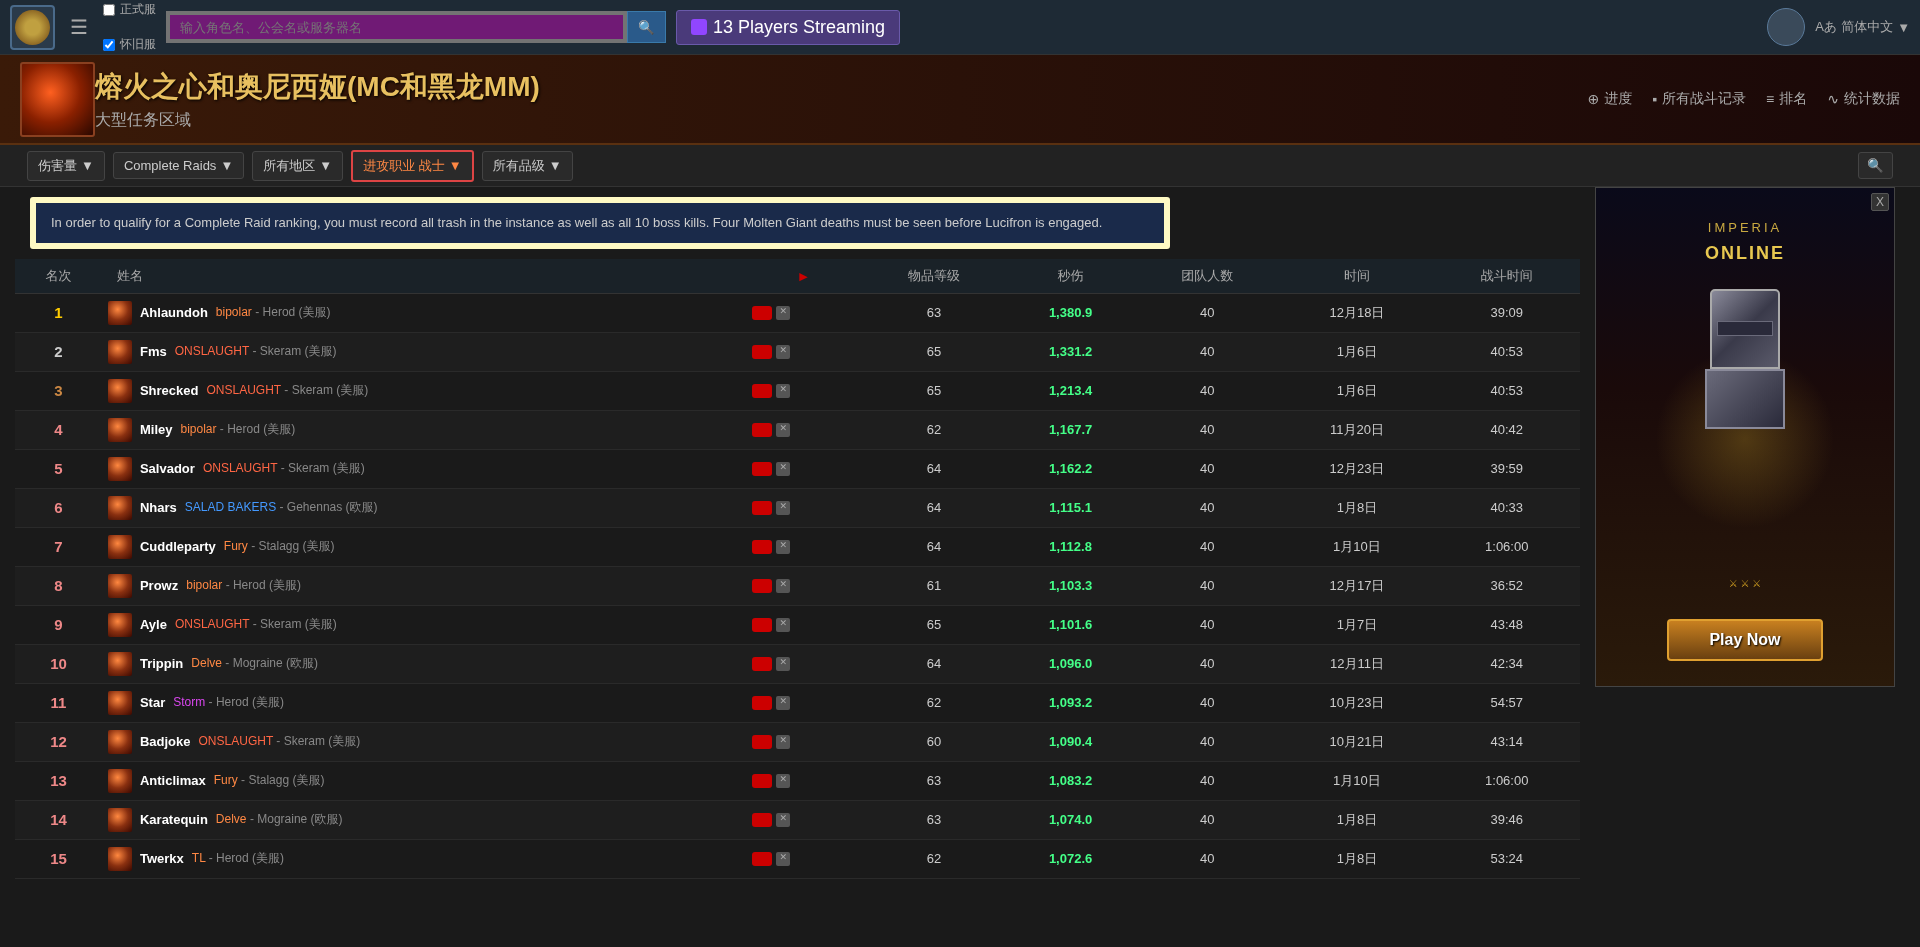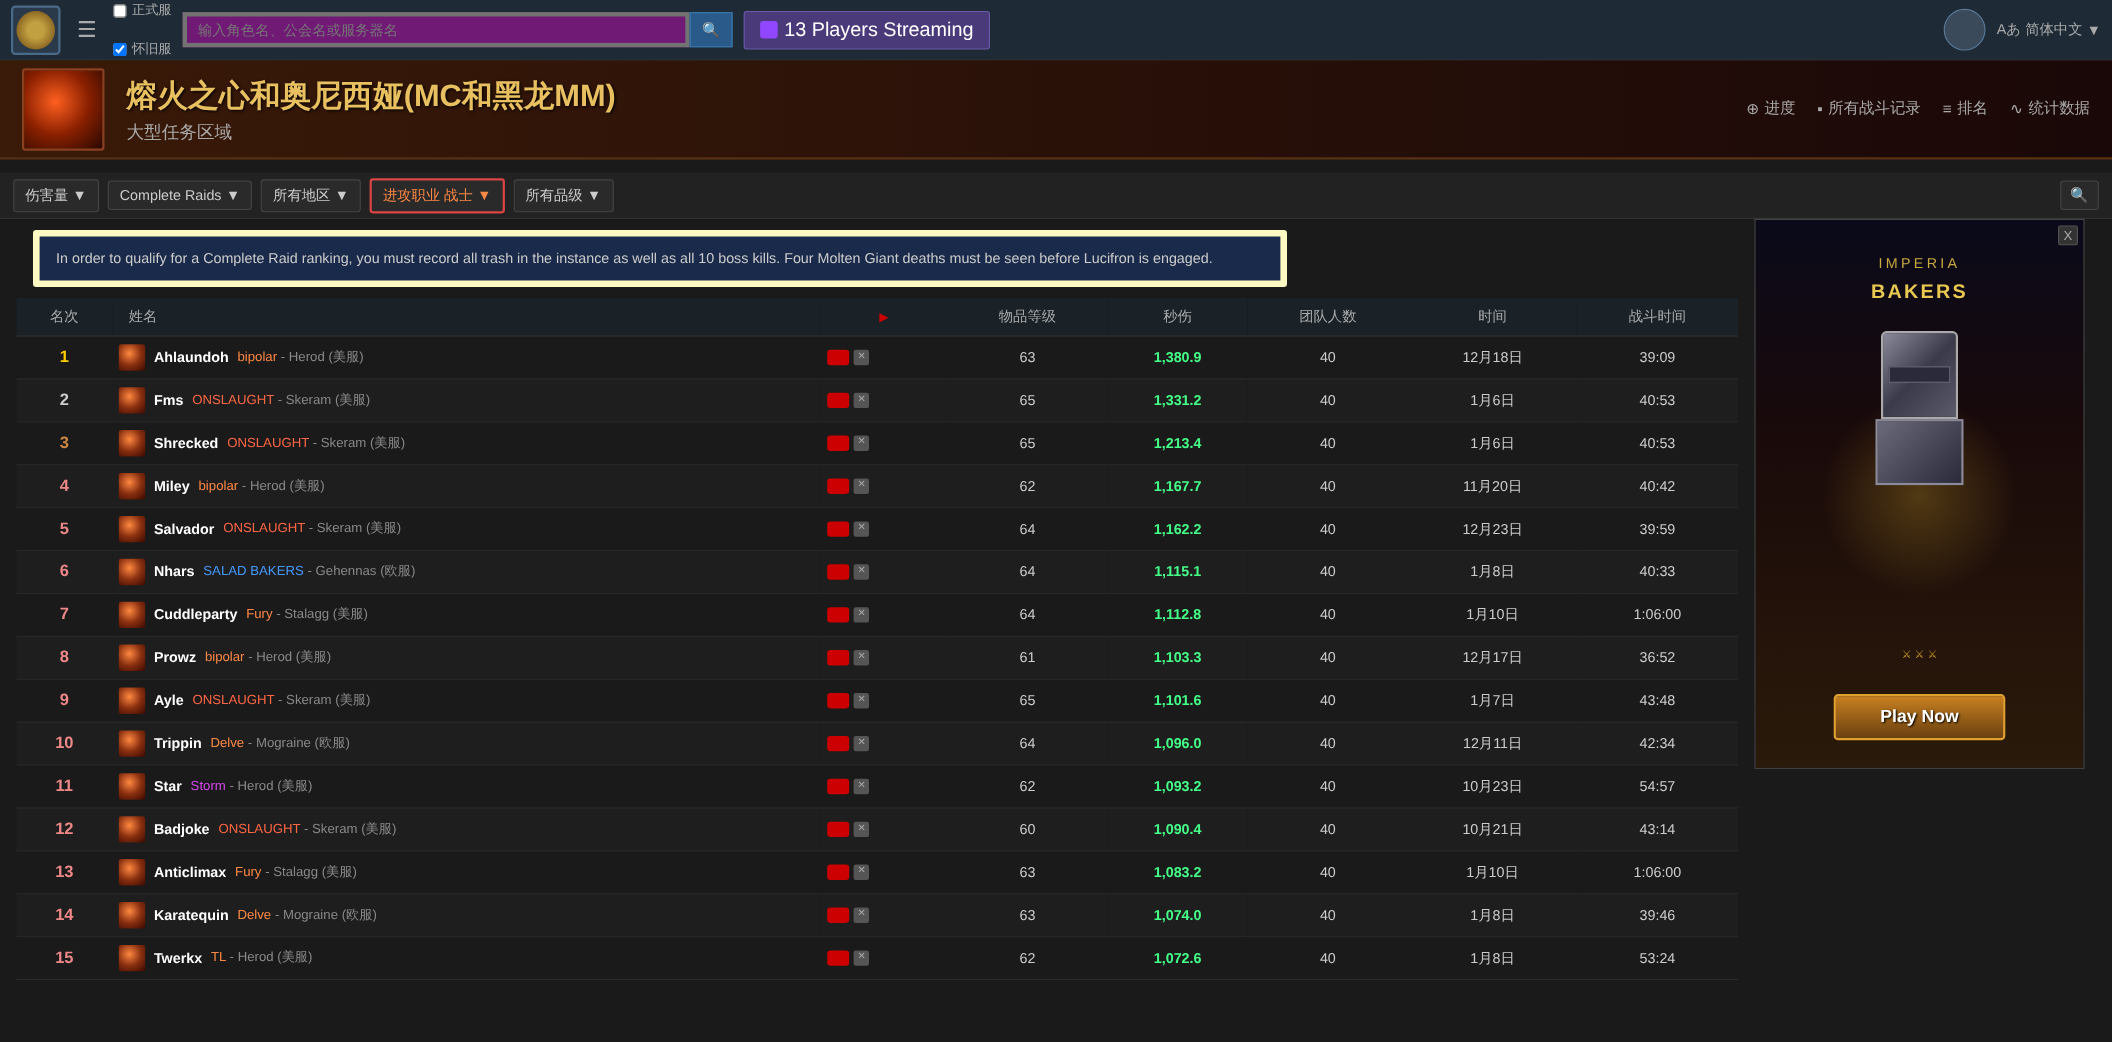--- a/index.html
+++ b/index.html
@@ -90,21 +90,20 @@
       color: #aaa; font-size: 13px; cursor: pointer; display: flex; align-items: center; gap: 4px;
     }
 
     
     .zone-header {
       background: linear-gradient(to right, #3a1a08, #1a0808);
       height: 90px;
       display: flex;
       align-items: center;
       padding: 0 20px;
-      gap: 20px;
       border-bottom: 2px solid #5a3010;
     }
     .zone-icon {
       width: 75px; height: 75px;
       background: radial-gradient(circle at 40% 40%, #ff6020, #8a2000, #2a0800);
       border: 2px solid #8a4020;
       border-radius: 3px;
     }
     .zone-title-area {}
     .zone-title {
@@ -125,24 +124,23 @@
     .zone-nav-item {
       color: #aaa; cursor: pointer; font-size: 14px; display: flex; align-items: center; gap: 5px;
     }
 
     
     .filter-bar {
       background: #222;
       height: 42px;
       display: flex;
       align-items: center;
-      padding: 0 12px;
+      padding: 0 27px;
       gap: 8px;
       border-bottom: 1px solid #333;
-      margin-top: 12px;
     }
     .filter-btn {
       background: #2a2a2a;
       border: 1px solid #444;
       color: #ccc;
       padding: 5px 10px;
       border-radius: 3px;
       cursor: pointer;
       font-size: 13px;
       display: flex; align-items: center; gap: 4px;
@@ -741,21 +739,21 @@
   </tr>
         </tbody>
     </table>
   </div>
 
   <div class="ad-section">
     <div class="ad-box">
       <span class="ad-close">X</span>
       <div class="ad-content">
         <div class="ad-top-text" style="font-size:13px; color: #c8a840; margin-top: 32px; letter-spacing: 3px;">IMPERIA</div>
-        <div class="ad-top-text" style="font-size:18px; color: #e8c850; font-weight:bold; letter-spacing: 2px;">BAKERS</div>
+        <div class="ad-top-text" style="font-size:18px; color: #e8c850; font-weight:bold; letter-spacing: 2px;">ONLINE</div>
 
         <div style="width:260px; height:340px; position:relative; margin-top:5px; overflow:hidden;">
 
           <div style="position:absolute; top:50%; left:50%; transform:translate(-50%,-50%); width:180px; height:180px; background:radial-gradient(circle, rgba(200,160,40,0.3) 0%, transparent 70%); border-radius:50%;"></div>
 
           <div style="position:absolute; top:20px; left:50%; transform:translateX(-50%); width:100px; height:130px;">
 
             <div style="width:70px; height:80px; background:linear-gradient(135deg, #8a8a9a, #3a3a4a, #5a5a6a); border:2px solid #aaa; border-radius:5px 5px 0 0; margin:0 auto; position:relative;">
 
               <div style="position:absolute; top:30px; left:5px; right:5px; height:15px; background:#2a2a3a; border:1px solid #6a6a7a;"></div>

